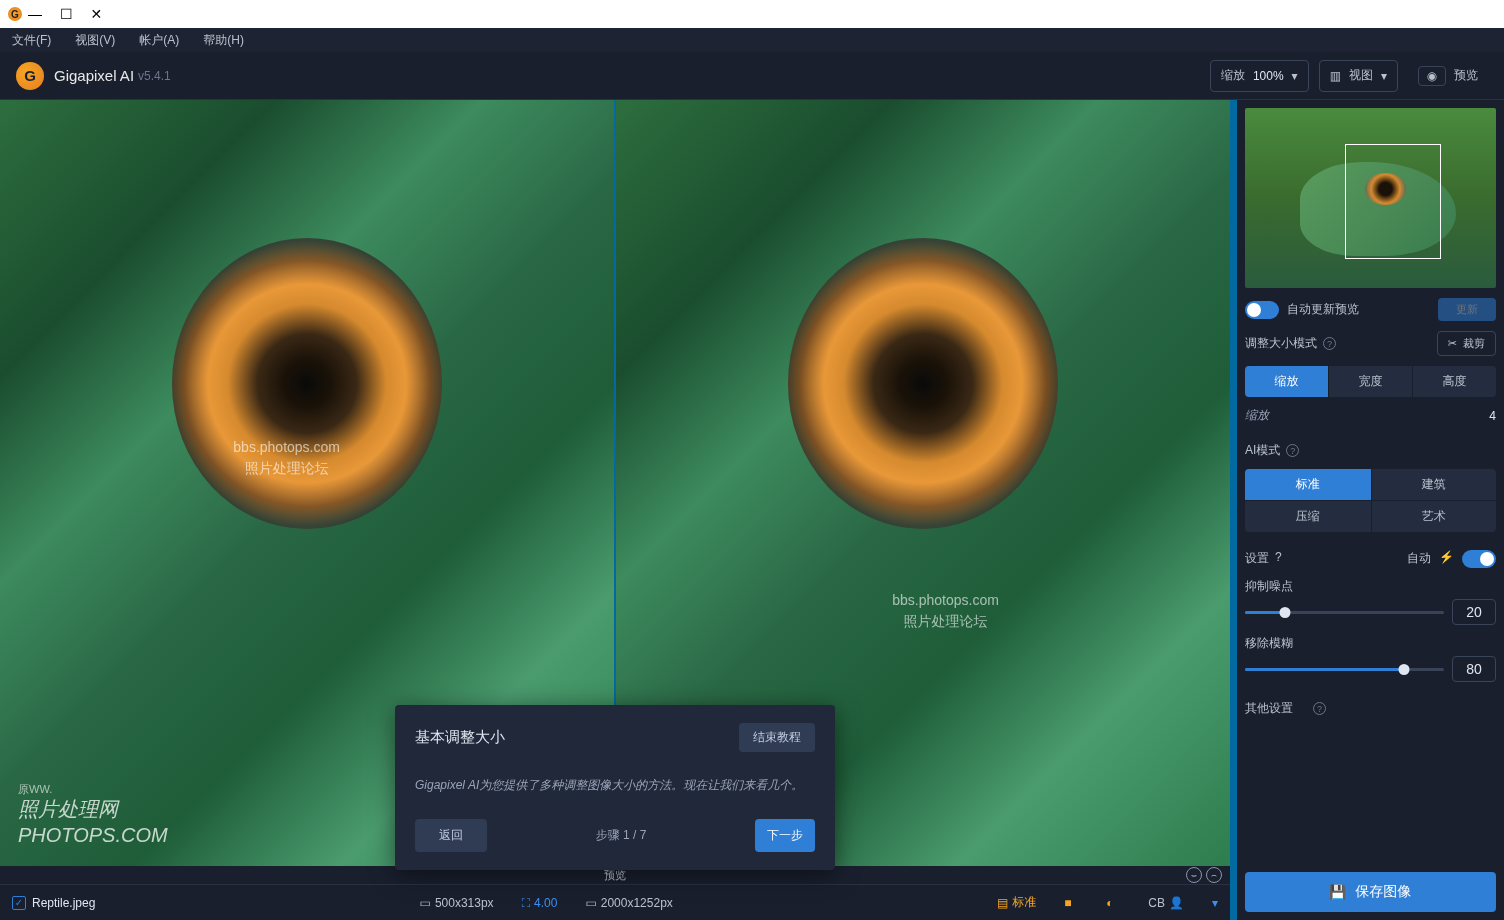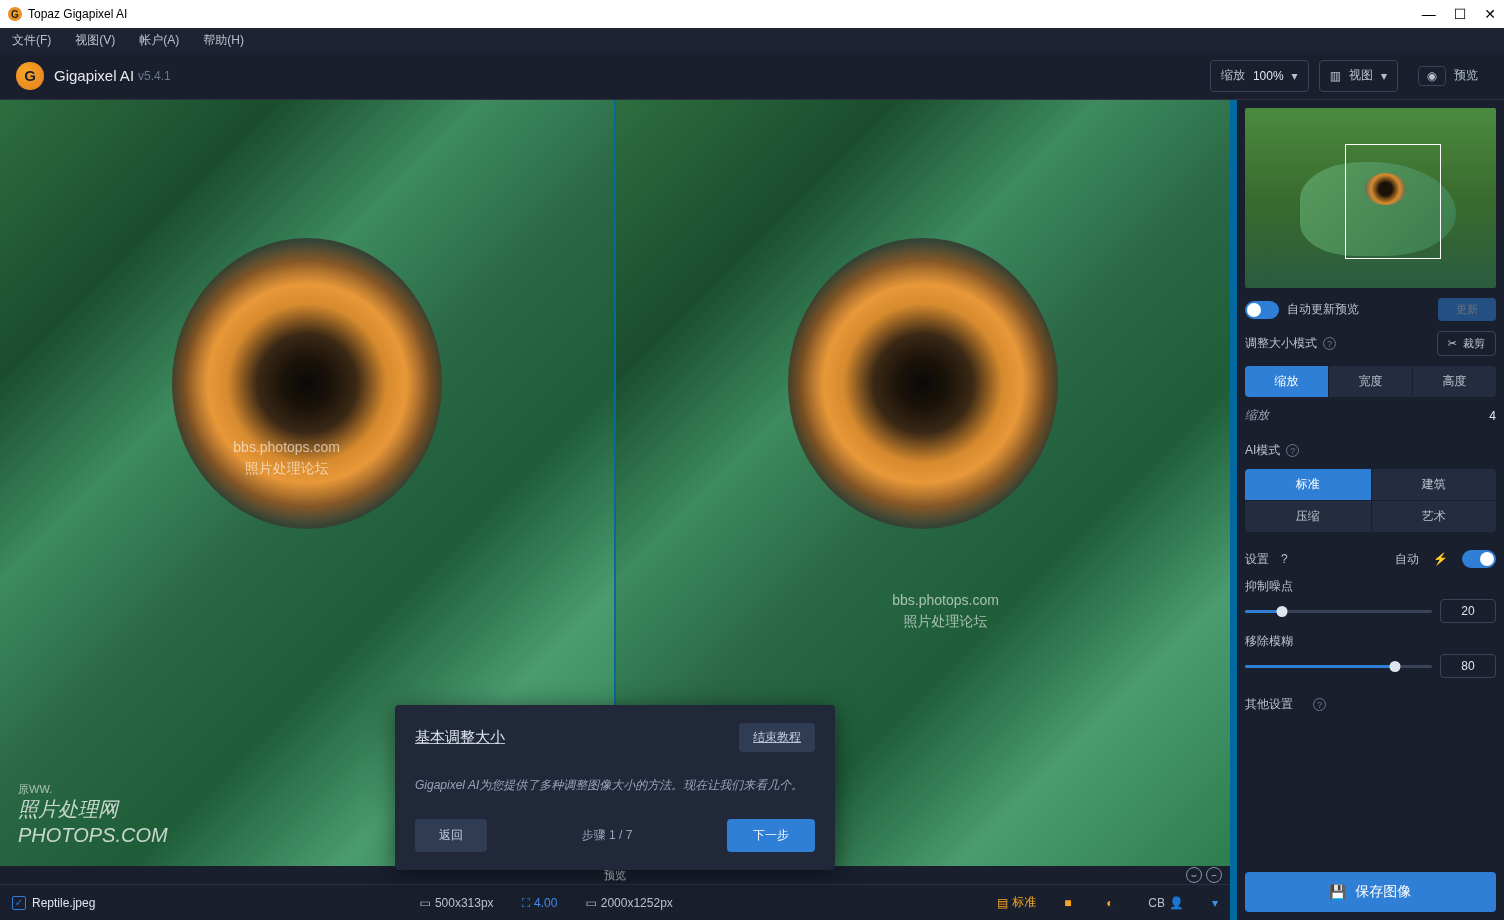--- a/index.html
+++ b/index.html
@@ -35,28 +35,28 @@
 .footer-bar .face-icon{width:16px;height:16px;border:1.5px solid #8a95a8;border-radius:50%;font-size:9px;display:flex;align-items:center;justify-content:center;}
 .status-row{height:36px;background:#1a1f2e;border-top:1px solid #2a3142;display:flex;align-items:center;padding:0 12px;font-size:12px;gap:28px;}
 .status-row .check{width:14px;height:14px;border:1px solid #2f7fd6;border-radius:2px;display:flex;align-items:center;justify-content:center;color:#2f7fd6;font-size:10px;margin-right:6px;}
 .status-row .fname{color:#e0e6f0;}
 .status-row .fitem{display:flex;align-items:center;gap:4px;}
 .status-row .blue{color:#3d8fef;}
 .status-row .orange{color:#f5a623;}
 .status-row .spacer2{flex:1;}
 .status-row .si{width:14px;height:14px;display:inline-block;}
 .tutorial{position:absolute;bottom:50px;left:50%;transform:translateX(-50%);width:440px;background:#20283a;border-radius:4px;padding:18px 20px;box-shadow:0 4px 24px rgba(0,0,0,0.5);}
-.tutorial .t-head{display:flex;justify-content:space-between;align-items:center;margin-bottom:24px;text-decoration:underline;}
+.tutorial .t-head{display:flex;justify-content:space-between;align-items:center;margin-bottom:24px;}
 .tutorial .t-title{font-size:15px;color:#e0e6f0;}
 .tutorial .t-end{background:#303c54;border:none;color:#c2cce0;font-size:12px;padding:6px 14px;border-radius:4px;cursor:default;}
 .tutorial .t-desc{font-size:12px;color:#9aa4b8;line-height:1.6;margin-bottom:24px;font-style:italic;}
 .tutorial .t-foot{display:flex;align-items:center;}
 .tutorial .t-back{background:#303c54;border:none;color:#c2cce0;font-size:12px;padding:8px 24px;border-radius:4px;cursor:default;}
 .tutorial .t-step{flex:1;text-align:center;font-size:12px;color:#9aa4b8;}
-.tutorial .t-next{background:#2f7fd6;border:none;color:#fff;font-size:12px;padding:8px 26px;border-radius:4px;cursor:default;}
+.tutorial .t-next{background:#2f7fd6;border:none;color:#fff;font-size:12px;padding:8px 12px;border-radius:4px;cursor:default;}
 .sidebar{width:274px;background:#1a1f2e;border-left:7px solid #0369a1;display:flex;flex-direction:column;padding:8px;gap:10px;overflow-y:auto;}
 .thumb{height:180px;background:linear-gradient(180deg,#4a8b3e 0%,#3a6b2e 50%,#2a5b3e 100%);position:relative;border-radius:2px;}
 .thumb .lizard-head{position:absolute;top:30%;left:22%;width:62%;height:52%;background:linear-gradient(135deg,#5a9b5e,#3a7b4e);border-radius:40% 55% 45% 35%;}
 .thumb .liz-eye{position:absolute;top:36%;left:48%;width:16%;height:18%;border-radius:50%;background:radial-gradient(circle,#1a1208 25%,#d68a2e 55%,#5a6a5a 80%);}
 .thumb .crop-box{position:absolute;top:20%;left:40%;width:38%;height:64%;border:1.5px solid #fff;}
 .auto-row{display:flex;align-items:center;gap:8px;}
 .auto-row .toggle{width:34px;height:18px;background:#2f7fd6;border-radius:10px;position:relative;cursor:default;}
 .auto-row .toggle .knob{position:absolute;left:2px;top:2px;width:14px;height:14px;background:#fff;border-radius:50%;}
 .auto-row .label{flex:1;font-size:12px;}
 .auto-row .refresh{background:#2f7fd6;opacity:0.5;border-radius:4px;padding:4px 18px;font-size:11px;cursor:default;}
@@ -71,41 +71,40 @@
 .scale-row{display:flex;gap:6px;}
 .scale-row .sc-btn{flex:1;border:1px solid #3a4458;border-radius:4px;padding:7px 0;text-align:center;font-size:12px;cursor:default;}
 .scale-row .sc-btn.active{border-color:#2f7fd6;color:#fff;}
 .val-row{display:flex;align-items:center;font-size:12px;font-style:italic;color:#9aa4b8;}
 .val-row .v{margin-left:auto;font-style:normal;color:#e0e6f0;}
 .seg2{display:flex;flex-wrap:wrap;border-radius:4px;overflow:hidden;}
 .seg2 .seg-btn{width:50%;background:#242c40;text-align:center;padding:7px 0;font-size:12px;cursor:default;}
 .seg2 .seg-btn.active{background:#2f7fd6;color:#fff;}
 .seg2 .seg-btn:nth-child(n+3){border-top:1px solid #1a1f2e;}
 .seg2 .seg-btn:nth-child(2n){border-left:1px solid #1a1f2e;}
-.settings-row{display:flex;align-items:center;font-size:12px;gap:12px;}
+.settings-row{display:flex;align-items:flex-start;font-size:12px;gap:6px;}
 .settings-row .spacer3{flex:1;}
 .settings-row .auto-lbl{font-size:12px;}
 .settings-row .bolt{color:#f5c623;margin:0 2px;}
 .settings-row .toggle2{width:34px;height:18px;background:#2f7fd6;border-radius:10px;position:relative;cursor:default;}
 .settings-row .toggle2 .knob{position:absolute;right:2px;top:2px;width:14px;height:14px;background:#fff;border-radius:50%;}
 .slider-block{display:flex;flex-direction:column;gap:4px;}
 .slider-block .sl-head{font-size:12px;display:flex;}
 .slider-block .sl-row{display:flex;align-items:center;gap:8px;}
 .slider-block .track{flex:1;height:3px;background:#3a4458;position:relative;border-radius:2px;}
 .slider-block .track .fill{position:absolute;left:0;top:0;height:100%;background:#2f7fd6;border-radius:2px;}
 .slider-block .track .thumb-dot{position:absolute;top:-4px;width:11px;height:11px;background:#e0e6f0;border-radius:50%;transform:translateX(-50%);cursor:default;}
-.slider-block .sl-val{width:56px;border:1px solid #3a4458;border-radius:4px;text-align:center;padding:4px 0;font-size:12px;color:#e0e6f0;}
+.slider-block .sl-val{width:44px;border:1px solid #3a4458;border-radius:4px;text-align:center;padding:4px 0;font-size:14px;color:#e0e6f0;}
 .save-btn{background:#2f7fd6;color:#fff;border-radius:4px;text-align:center;padding:11px 0;font-size:14px;margin-top:auto;cursor:default;display:flex;align-items:center;justify-content:center;gap:8px;}
 </style>
 </head>
 <body>
 
 <div class="titlebar">
   <span class="logo-small">G</span>
-  <span class="title-text">Topaz Gigapixel AI</span>
   <div class="winbtns">
     <span>—</span>
     <span>☐</span>
     <span>✕</span>
   </div>
 </div>
 
 <div class="menubar">
   <span>文件(F)</span>
   <span>视图(V)</span>

